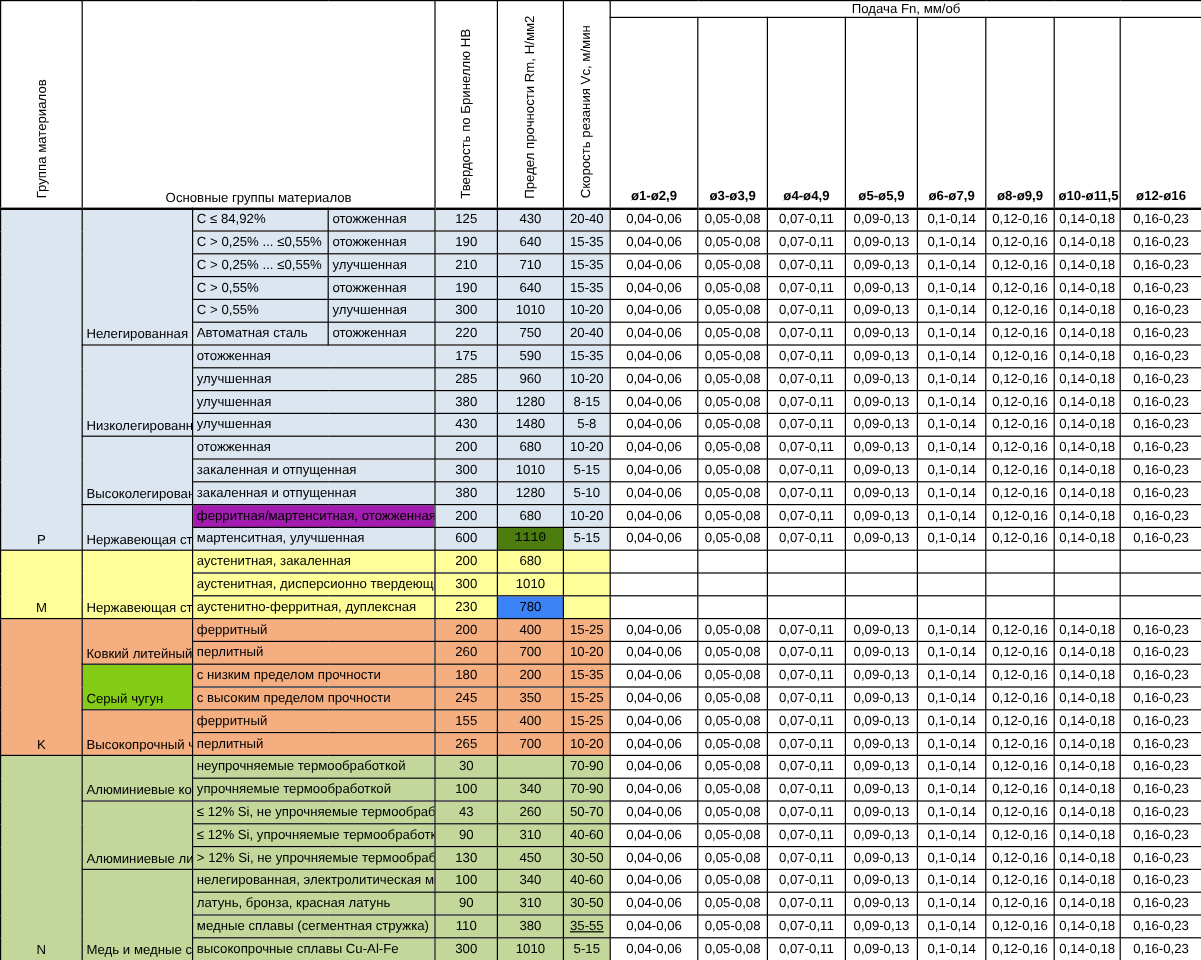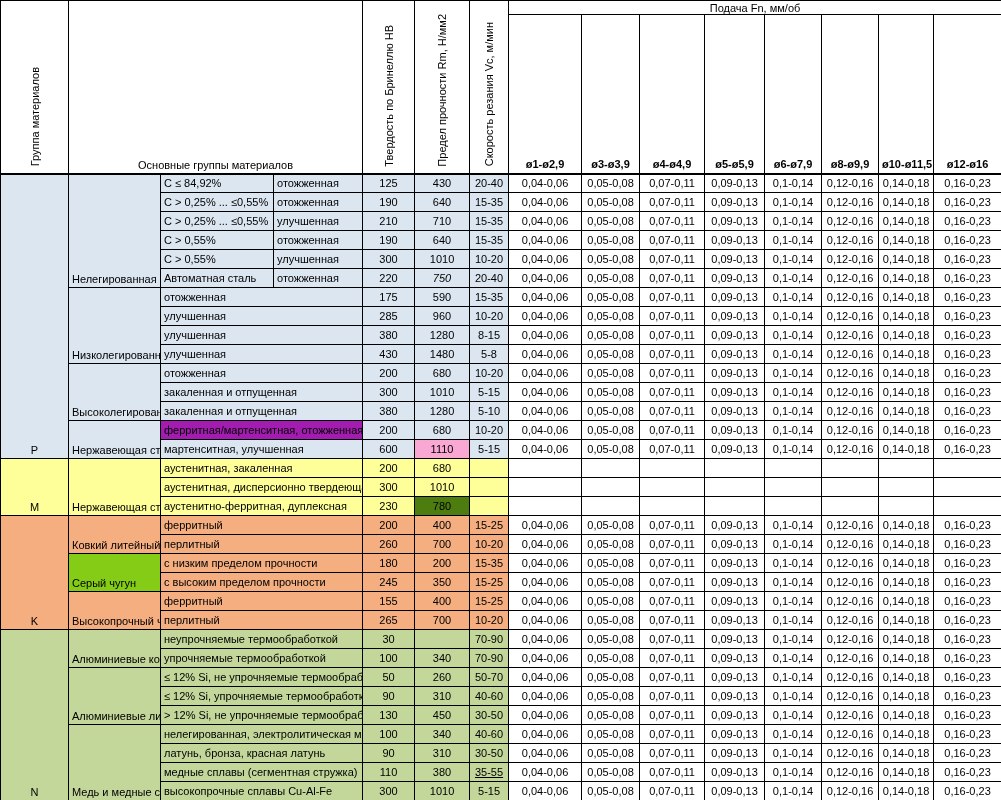--- a/index.html
+++ b/index.html
@@ -165,21 +165,21 @@
           <td class="feed">0,09-0,13</td>
           <td class="feed">0,1-0,14</td>
           <td class="feed">0,12-0,16</td>
           <td class="feed">0,14-0,18</td>
           <td class="feed">0,16-0,23</td>
         </tr>
         <tr>
           <td class="mat" style="background: rgb(220, 230, 241);">Автоматная сталь</td>
           <td class="state" style="background: rgb(220, 230, 241);">отожженная</td>
           <td class="num" style="background: rgb(220, 230, 241);">220</td>
-          <td class="num" style="background: rgb(220, 230, 241); font-style: italic;">750</td>
+          <td class="num" style="background: rgb(220, 230, 241);">750</td>
           <td class="num" style="background: rgb(220, 230, 241);">20-40</td>
           <td class="feed">0,04-0,06</td>
           <td class="feed">0,05-0,08</td>
           <td class="feed">0,07-0,11</td>
           <td class="feed">0,09-0,13</td>
           <td class="feed">0,1-0,14</td>
           <td class="feed">0,12-0,16</td>
           <td class="feed">0,14-0,18</td>
           <td class="feed">0,16-0,23</td>
         </tr>
@@ -294,21 +294,21 @@
           <td class="feed">0,07-0,11</td>
           <td class="feed">0,09-0,13</td>
           <td class="feed">0,1-0,14</td>
           <td class="feed">0,12-0,16</td>
           <td class="feed">0,14-0,18</td>
           <td class="feed">0,16-0,23</td>
         </tr>
         <tr>
           <td class="mat" colspan="2" style="background: rgb(220, 230, 241);">мартенситная, улучшенная</td>
           <td class="num" style="background: rgb(220, 230, 241);">600</td>
-          <td class="num" style="background: #f9a8d4;">1110</td>
+          <td class="num" style="background: #4d7c0f; font-family: Liberation Mono, monospace;">1110</td>
           <td class="num" style="background: rgb(220, 230, 241);">5-15</td>
           <td class="feed">0,04-0,06</td>
           <td class="feed">0,05-0,08</td>
           <td class="feed">0,07-0,11</td>
           <td class="feed">0,09-0,13</td>
           <td class="feed">0,1-0,14</td>
           <td class="feed">0,12-0,16</td>
           <td class="feed">0,14-0,18</td>
           <td class="feed">0,16-0,23</td>
         </tr>
@@ -338,21 +338,21 @@
           <td class="feed"></td>
           <td class="feed"></td>
           <td class="feed"></td>
           <td class="feed"></td>
           <td class="feed"></td>
           <td class="feed"></td>
         </tr>
         <tr>
           <td class="mat" colspan="2" style="background: rgb(255, 255, 153);">аустенитно-ферритная, дуплексная</td>
           <td class="num" style="background: rgb(255, 255, 153);">230</td>
-          <td class="num" style="background: #4d7c0f;">780</td>
+          <td class="num" style="background: #3b82f6;">780</td>
           <td class="num" style="background: rgb(255, 255, 153);"></td>
           <td class="feed"></td>
           <td class="feed"></td>
           <td class="feed"></td>
           <td class="feed"></td>
           <td class="feed"></td>
           <td class="feed"></td>
           <td class="feed"></td>
           <td class="feed"></td>
         </tr>
@@ -470,21 +470,21 @@
           <td class="feed">0,07-0,11</td>
           <td class="feed">0,09-0,13</td>
           <td class="feed">0,1-0,14</td>
           <td class="feed">0,12-0,16</td>
           <td class="feed">0,14-0,18</td>
           <td class="feed">0,16-0,23</td>
         </tr>
         <tr>
           <td class="subgroup" rowspan="3" style="background: rgb(196, 215, 155);">Алюминиевые литейные сплавы</td>
           <td class="mat" colspan="2" style="background: rgb(196, 215, 155);">≤ 12% Si, не упрочняемые термообработкой</td>
-          <td class="num" style="background: rgb(196, 215, 155);">50</td>
+          <td class="num" style="background: rgb(196, 215, 155);">43</td>
           <td class="num" style="background: rgb(196, 215, 155);">260</td>
           <td class="num" style="background: rgb(196, 215, 155);">50-70</td>
           <td class="feed">0,04-0,06</td>
           <td class="feed">0,05-0,08</td>
           <td class="feed">0,07-0,11</td>
           <td class="feed">0,09-0,13</td>
           <td class="feed">0,1-0,14</td>
           <td class="feed">0,12-0,16</td>
           <td class="feed">0,14-0,18</td>
           <td class="feed">0,16-0,23</td>

